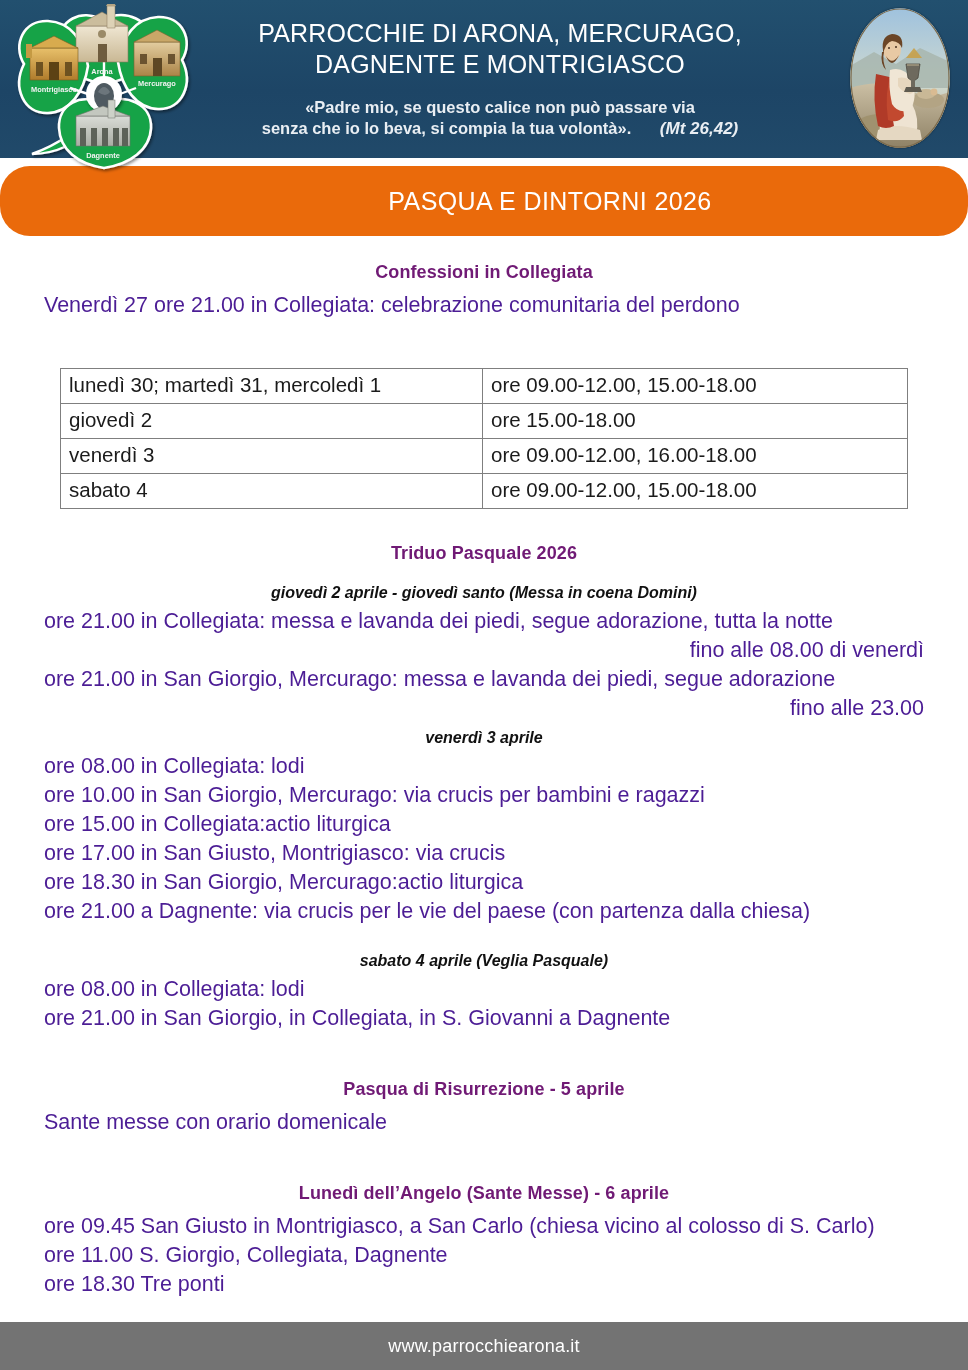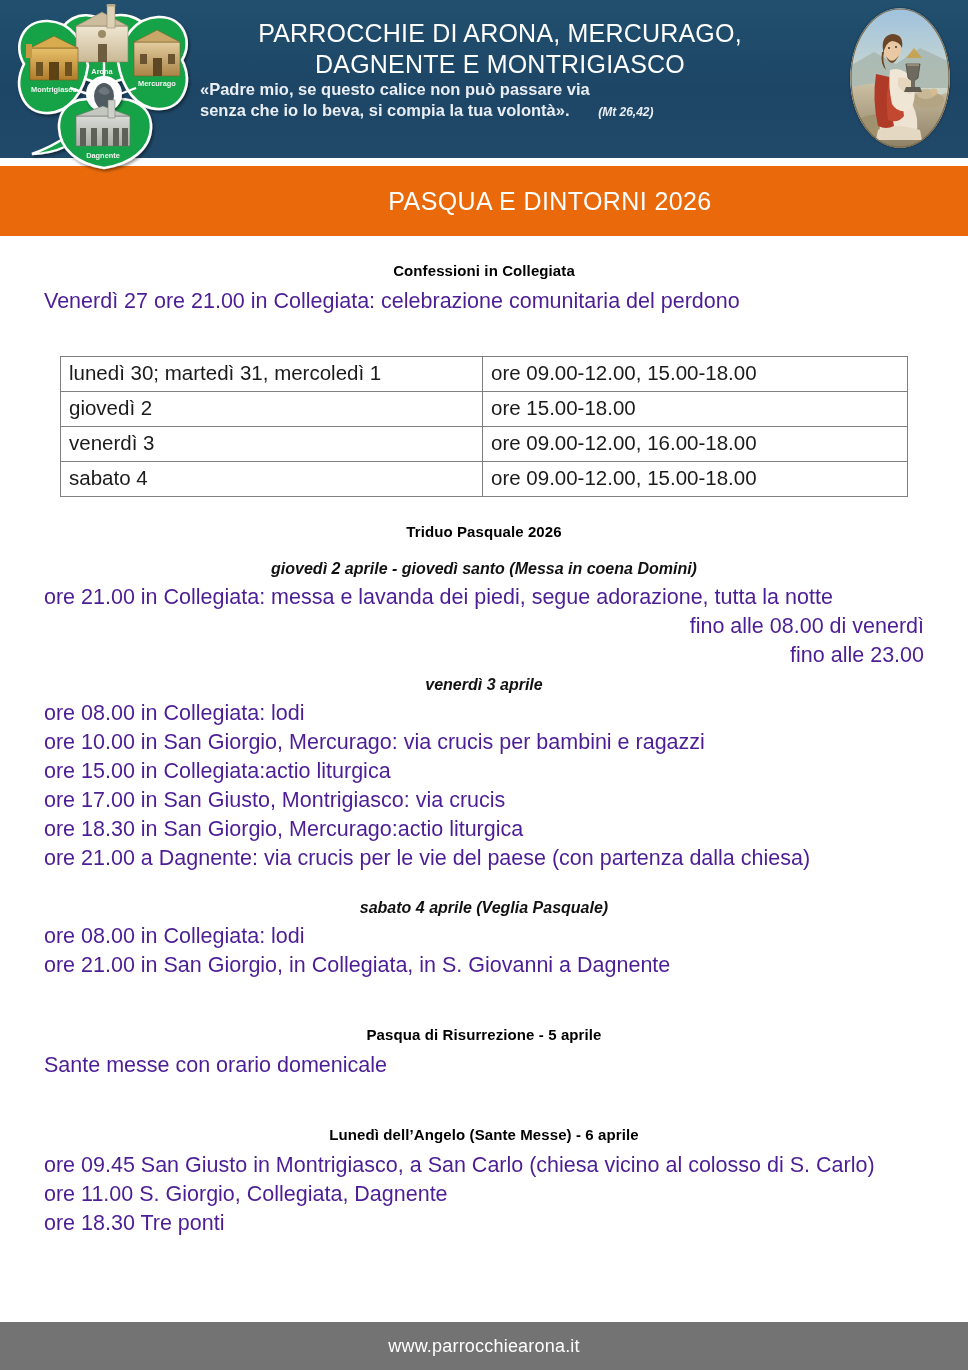--- a/index.html
+++ b/index.html
@@ -21,30 +21,30 @@
     background:linear-gradient(180deg,#22506f 0%,#1d4566 55%,#214a6a 100%);
     overflow:hidden;
   }
   .header-title{
     position:absolute;left:200px;top:18px;width:600px;
     text-align:center;color:#ffffff;
     font-size:25px;line-height:31px;font-weight:400;
     letter-spacing:.2px;
   }
   .header-quote{
-    position:absolute;left:200px;top:79px;width:600px;
-    color:#e9eef3;
+    position:absolute;left:200px;top:97px;width:600px;
+    text-align:center;color:#e9eef3;
     font-size:16.5px;line-height:21px;font-weight:600;
   }
-  .header-ref{font-size:12px;font-style:italic;font-weight:700;margin-left:24px;}
+  .header-ref{font-size:17px;font-style:italic;font-weight:700;margin-left:24px;}
 
   
   .white-strip{position:absolute;left:0;top:158px;width:968px;height:8px;background:#ffffff;}
   .orange-band{
-    position:absolute;left:0;top:166px;width:968px;height:70px;background:#ea6a0b;
+    position:absolute;left:0;top:166px;width:968px;height:70px;background:#ea6a0b;border-radius:30px;
   }
   .orange-band-title{
     position:absolute;left:200px;top:0;width:700px;height:70px;
     display:flex;align-items:center;justify-content:center;
     color:#ffffff;font-size:25px;letter-spacing:.4px;
   }
 
   
   .logo{
     position:absolute;left:14px;top:4px;width:180px;height:190px;
@@ -62,34 +62,34 @@
     border-radius:50%;overflow:hidden;
     box-shadow:0 0 2px rgba(0,0,0,.5);
     z-index:4;
   }
   .jesus svg{display:block;}
 
   
   .content{position:absolute;left:0;top:236px;width:968px;}
 
   h2.green{
-    margin:0;text-align:center;color:#000000;
-    font-size:15px;font-weight:700;letter-spacing:.1px;
+    margin:0;text-align:center;color:#701a75;
+    font-size:18px;font-weight:700;letter-spacing:.1px;
   }
   p.line{margin:0;font-size:21.5px;line-height:29px;color:#4c1d95;}
   p.center-ital{
     margin:0;text-align:center;font-size:16px;line-height:29px;
     font-style:italic;font-weight:700;color:#111;
   }
   .indent{padding-left:90px;text-align:right;}
   .body-pad{padding:0 44px;}
 
   
   table.sched{
-    border-collapse:collapse;margin:0 auto;width:848px;
+    border-collapse:collapse;margin:8px auto;width:848px;
     font-size:20.5px;
   }
   table.sched td{
     border:1px solid #7f7f7f;
     padding:3px 8px 5px 8px;
     line-height:26px;
     vertical-align:middle;
   }
   table.sched td.col-day{width:405px;}
 
@@ -323,20 +323,21 @@
 
     <div class="sp26"></div>
 
     <h2 class="green">Triduo Pasquale 2026</h2>
     <div class="sp14"></div>
 
     <div class="body-pad">
       <p class="center-ital">giovedì 2 aprile - giovedì santo (Messa in coena Domini)</p>
       <p class="line">ore 21.00 in Collegiata: messa e lavanda dei piedi, segue adorazione, tutta la notte</p>
       <p class="line indent">fino alle 08.00 di venerdì</p>
+      <p class="line">ore 21.00 in San Giorgio, Mercurago: messa e lavanda dei piedi, segue adorazione</p>
       <p class="line indent">fino alle 23.00</p>
 
       <p class="center-ital">venerdì 3 aprile</p>
       <p class="line">ore 08.00 in Collegiata: lodi</p>
       <p class="line">ore 10.00 in San Giorgio, Mercurago: via crucis per bambini e ragazzi</p>
       <p class="line">ore 15.00 in Collegiata:actio liturgica</p>
       <p class="line">ore 17.00 in San Giusto, Montrigiasco: via crucis</p>
       <p class="line">ore 18.30 in San Giorgio, Mercurago:actio liturgica</p>
       <p class="line">ore 21.00 a Dagnente: via crucis per le vie del paese (con partenza dalla chiesa)</p>
 

